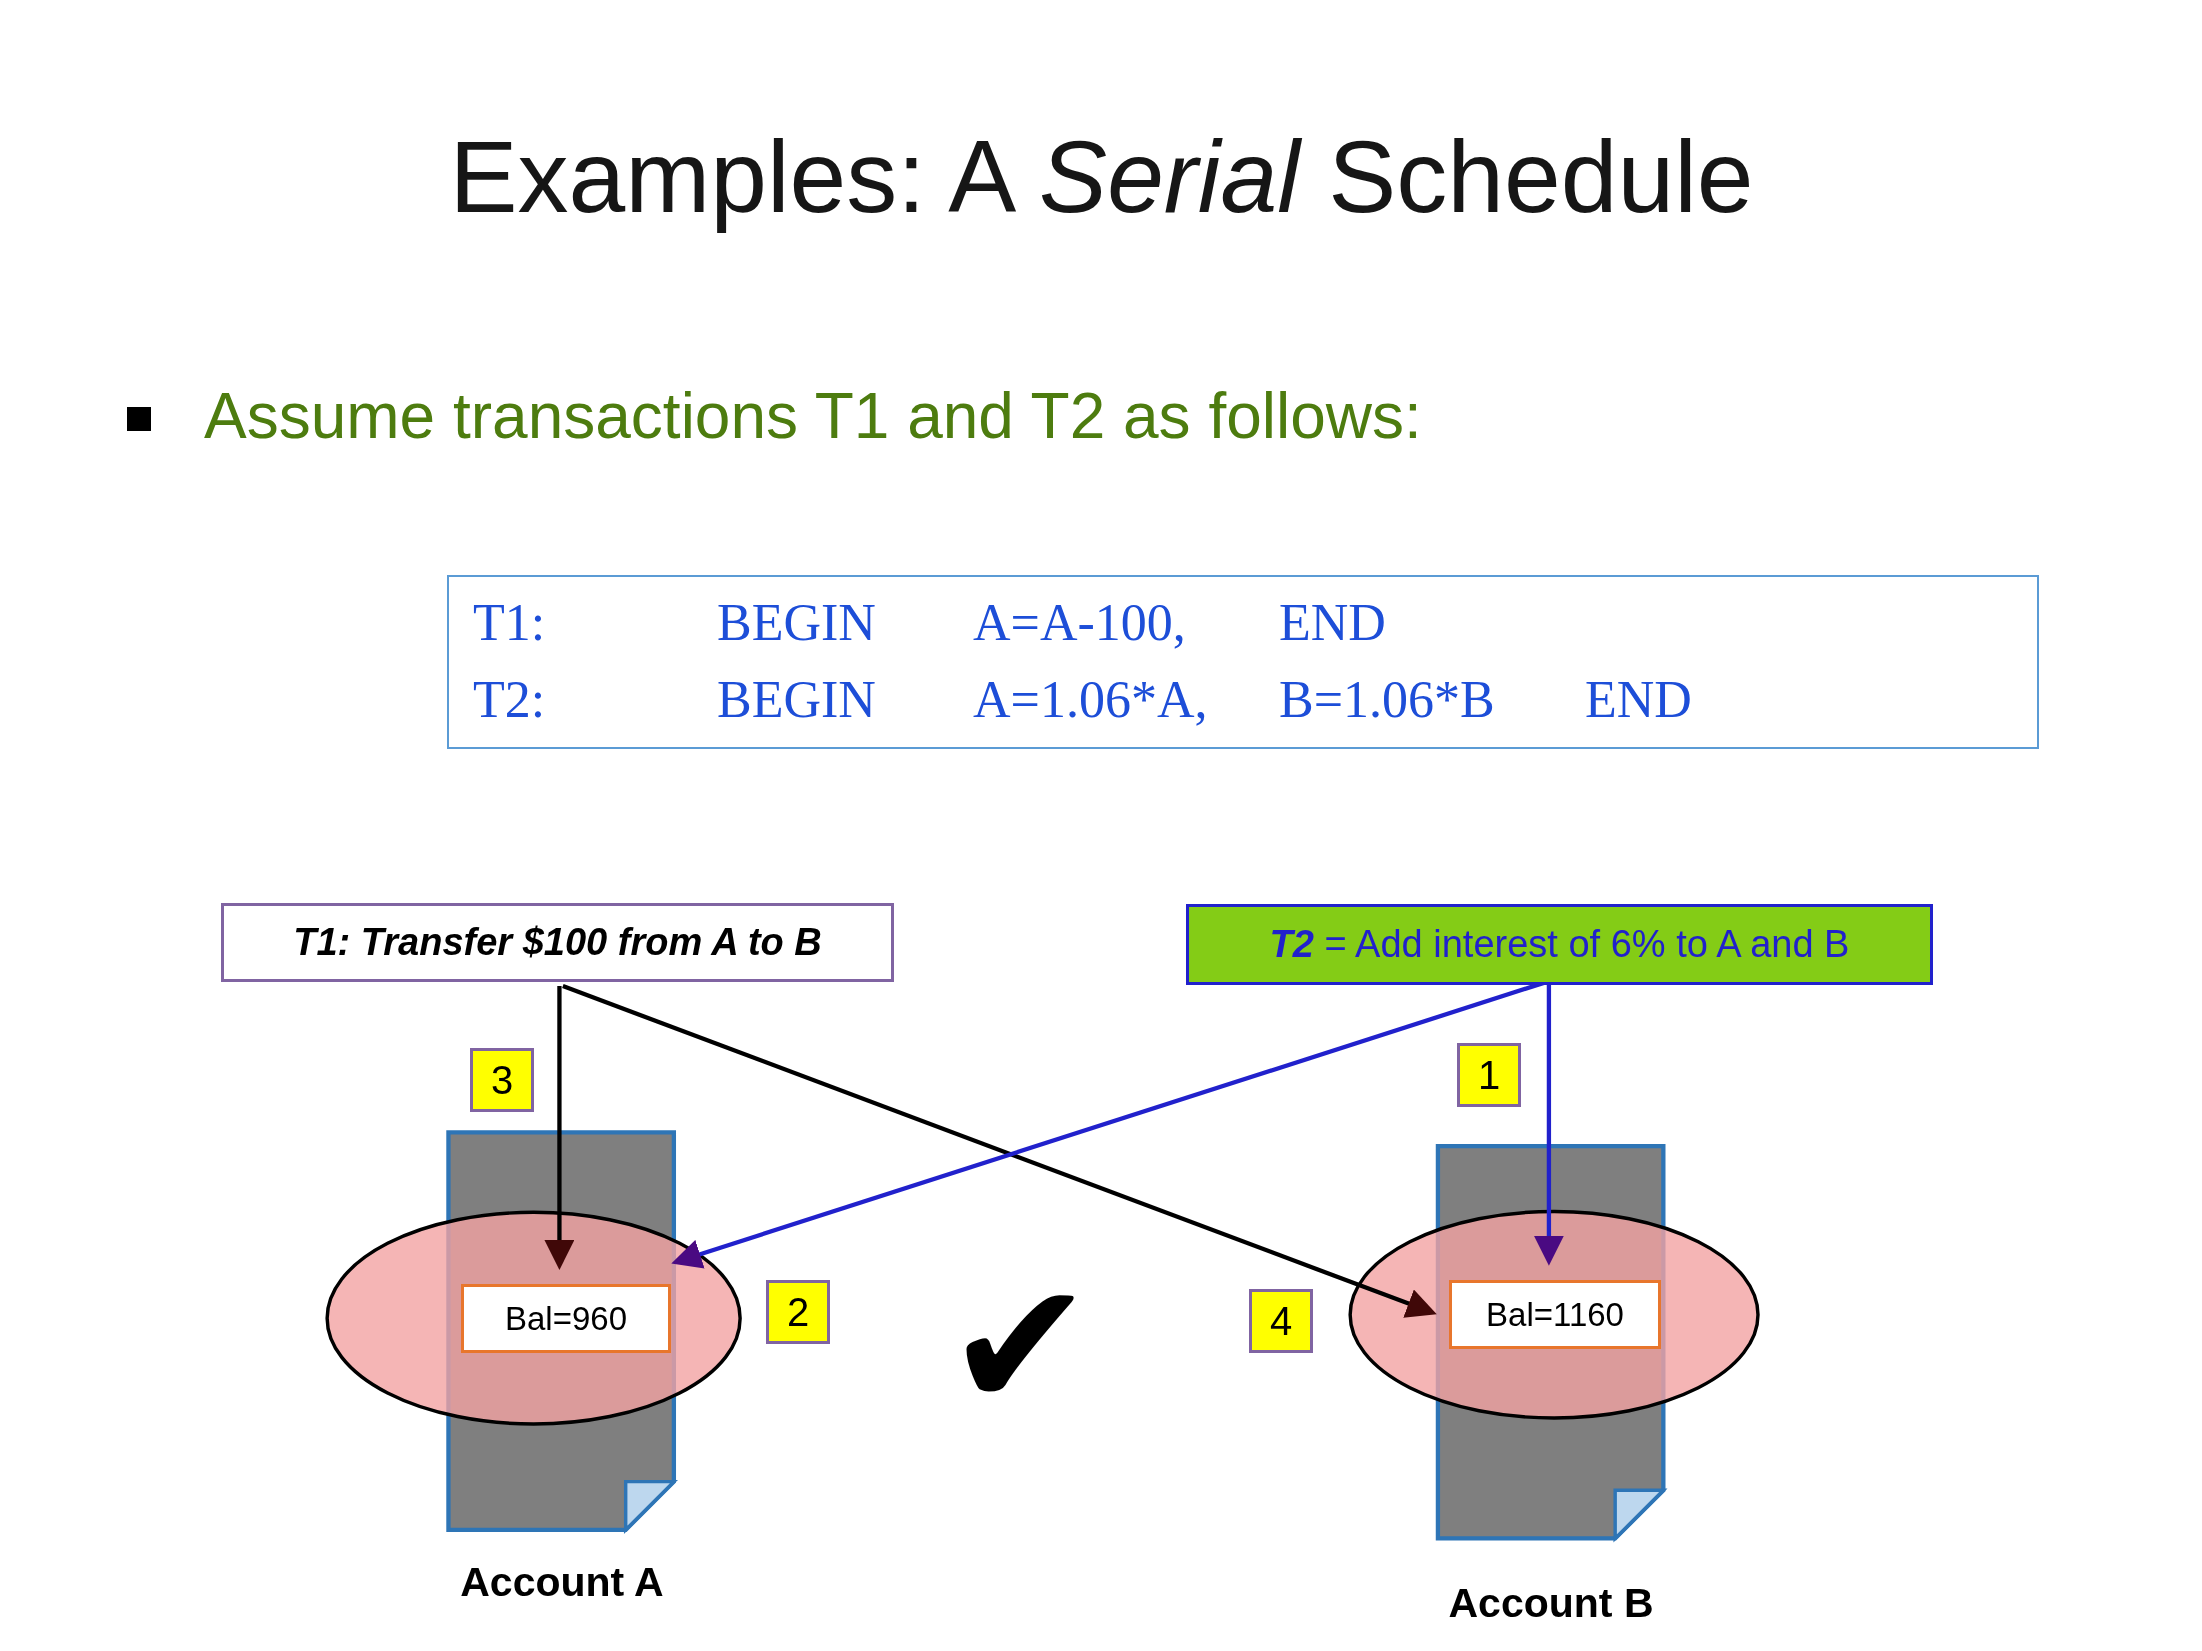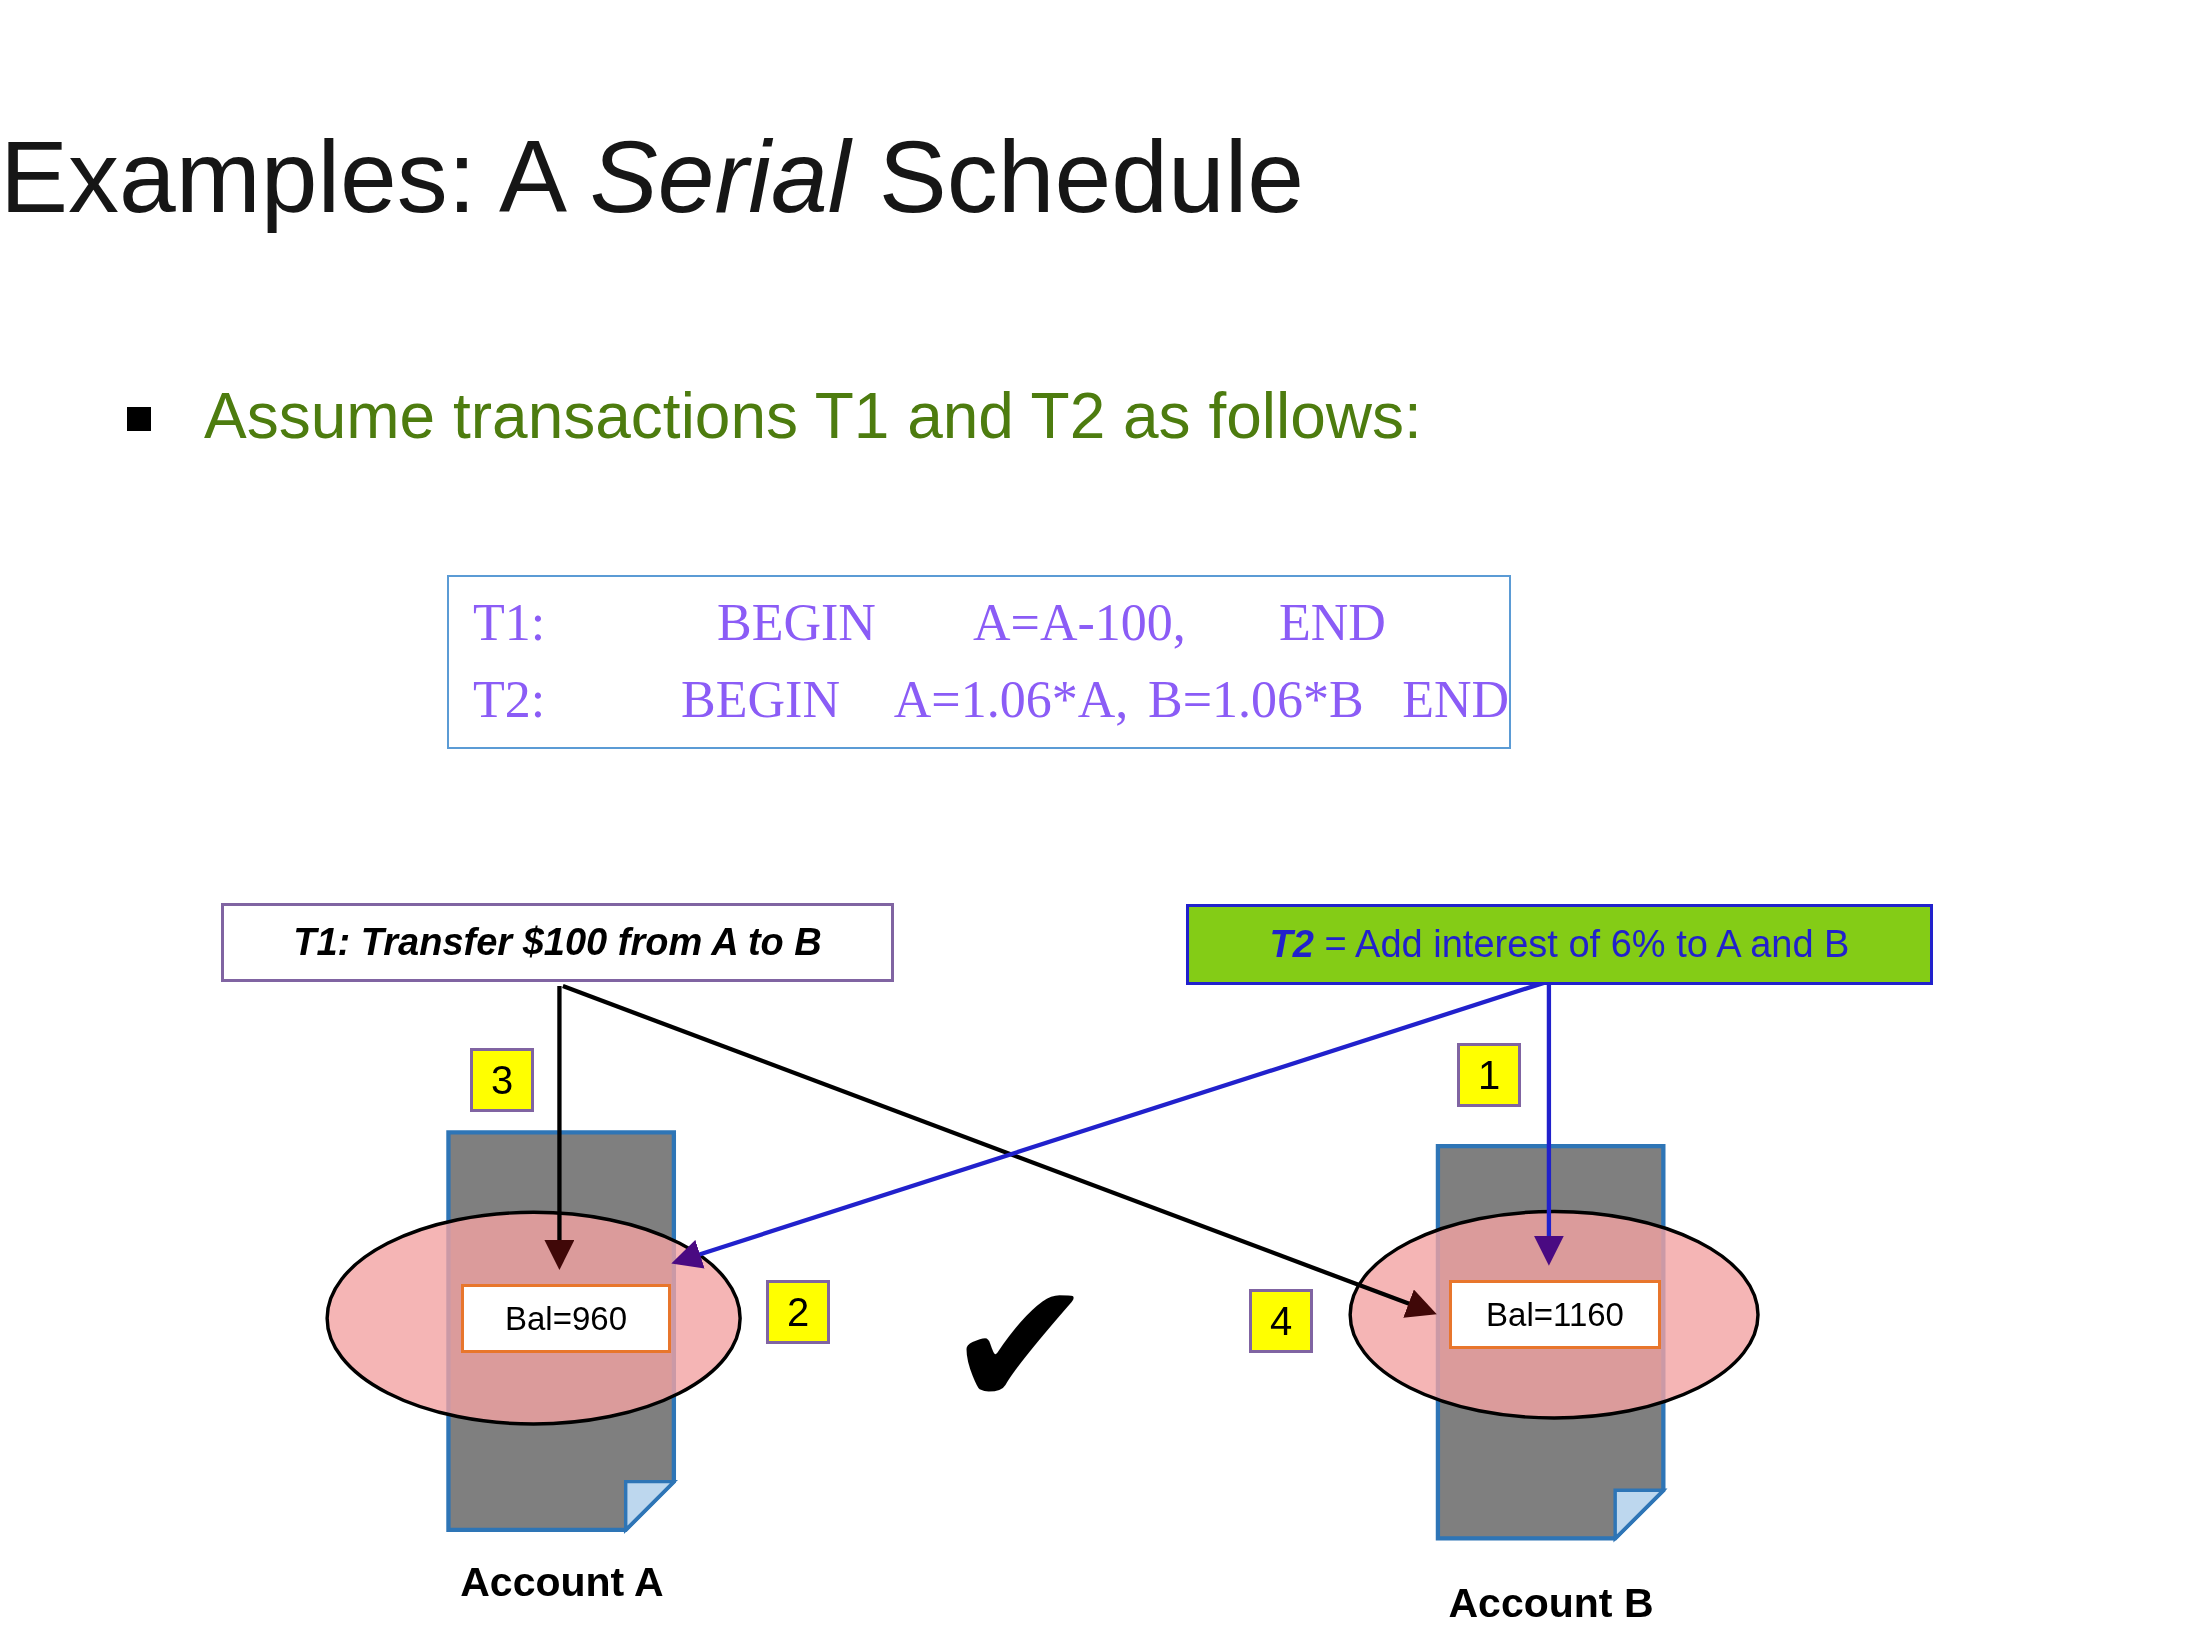--- a/index.html
+++ b/index.html
@@ -4,35 +4,35 @@
 <style>
   html, body { margin:0; padding:0; background:#ffffff; }
   .slide {
     position:relative; width:2203px; height:1652px; background:#ffffff;
     overflow:hidden; font-family:"Liberation Sans", sans-serif; color:#111;
   }
 
   
   .title {
     position:absolute; top:119px; left:0; width:100%;
-    font-size:102px; font-weight:400; margin:0;
+    text-align:center; font-size:102px; font-weight:400; margin:0;
     color:#161616;
   }
   .title .it { font-style:italic; }
 
   
   .bullet-row { position:absolute; top:379px; left:127px; display:flex; align-items:flex-start; }
   .bullet-square { width:24px; height:24px; background:#000; margin-top:27.5px; margin-right:53px; flex:0 0 auto; }
   .bullet-text { font-size:64px; color:#4d7c0f; white-space:nowrap; }
 
   
   .code-box {
-    position:absolute; left:447px; top:575px; width:1064px; height:174px;
+    position:absolute; left:447px; top:575px; width:1592px; height:174px;
     border:2.6px solid #5B9BD5; box-sizing:border-box;
-    font-family:"Liberation Serif", serif; font-size:52px; color:#8b5cf6;
+    font-family:"Liberation Serif", serif; font-size:52px; color:#1d4ed8;
     padding-top:6.9px;
   }
   .code-row { display:flex; align-items:center; height:77px; padding-left:24px; white-space:nowrap; }
   .col-label { display:inline-block; width:212px; }
   .col-begin { display:inline-block; width:256px;margin-left:32px; }
   .col-op1   { display:inline-block; width:306px; }
   .col-op2   { display:inline-block; width:306px; }
 
   
   .diagram-svg { position:absolute; left:0; top:0; width:2203px; height:1652px; }

